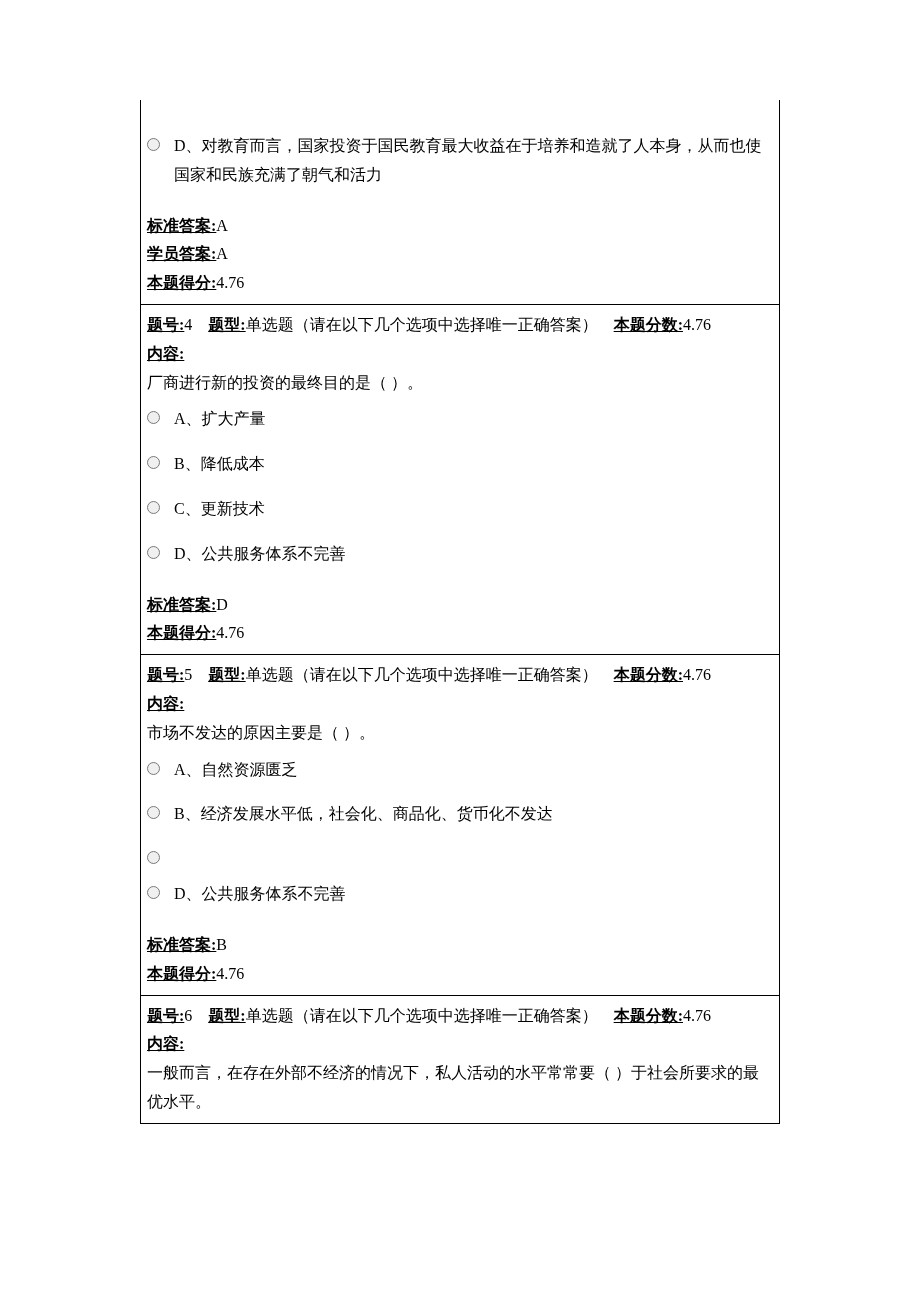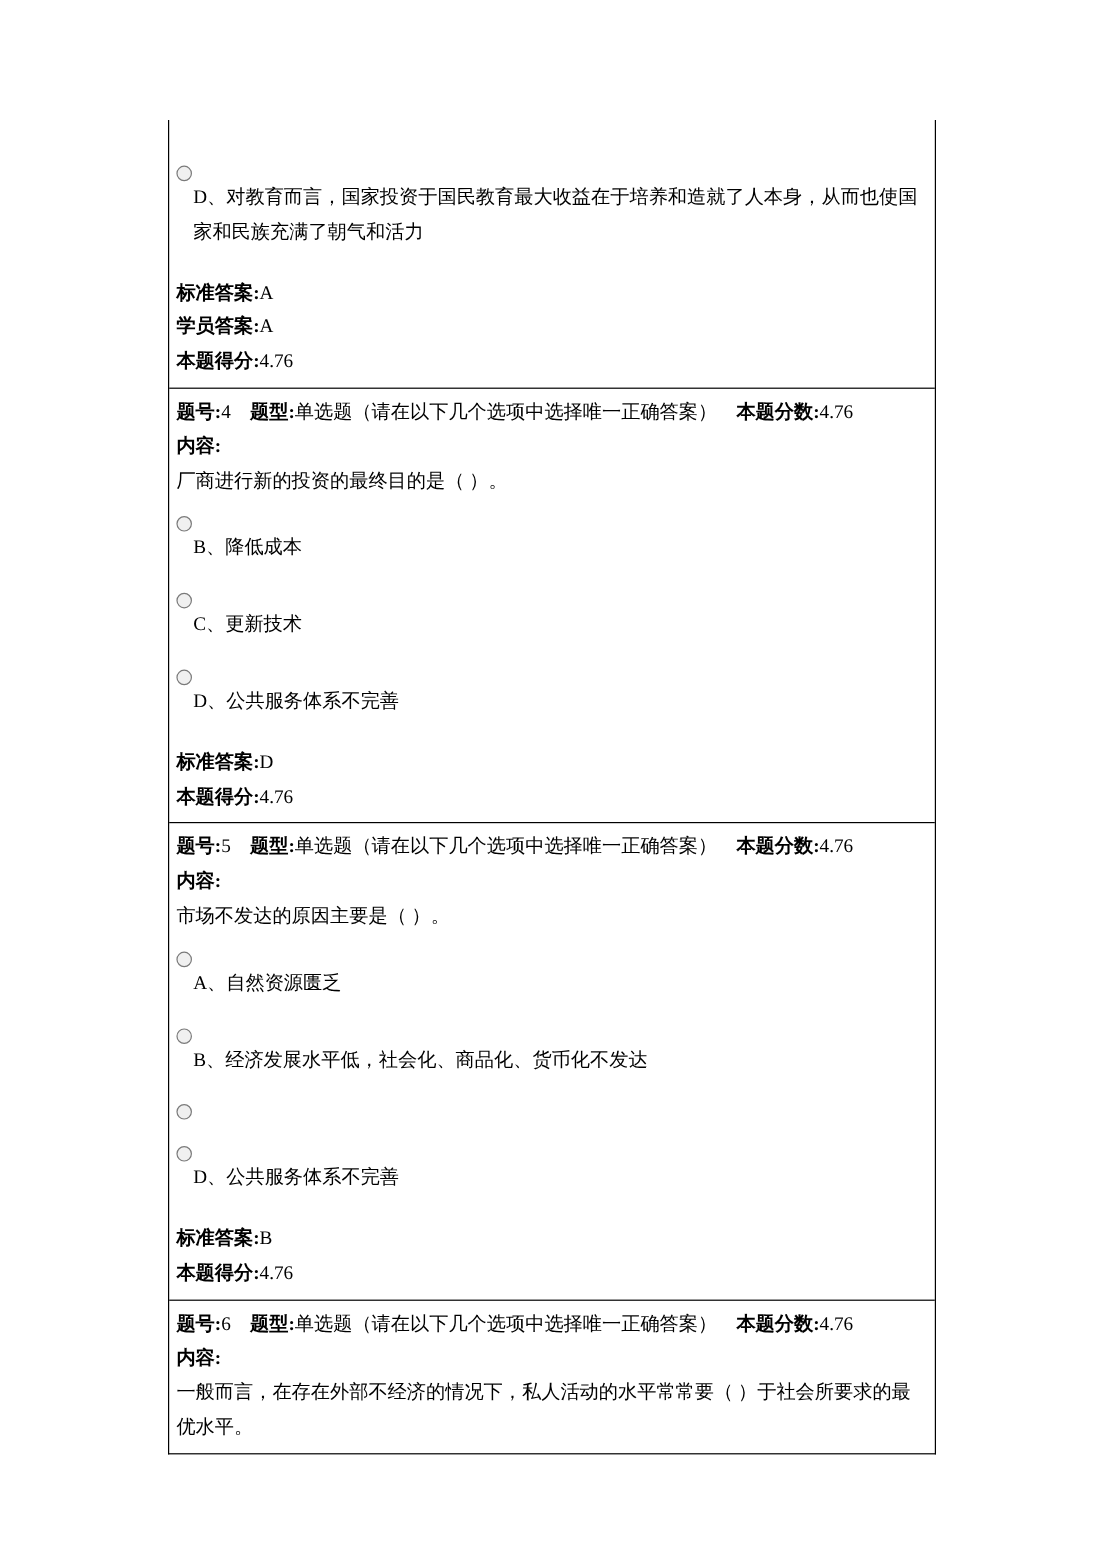--- a/index.html
+++ b/index.html
@@ -21,37 +21,36 @@
       padding: 6px 6px 6px 6px;
     }
     .q-block.first {
       border-top: none;
       padding-top: 24px;
     }
     .opt-row {
       display: flex;
       align-items: flex-start;
       padding: 8px 0 8px 0;
-      flex-direction: column;
     }
     .radio {
       width: 13px;
       height: 13px;
       border: 1px solid #7a7a7a;
       border-radius: 50%;
       background: #f0f0f0;
       flex-shrink: 0;
       margin-top: 6px;
     }
     .opt-text {
       margin-left: 14px;
       flex: 1;
     }
     .hdr-line { padding: 0; }
-    .hdr-line span.lbl { font-weight: bold; }
+    .hdr-line span.lbl { font-weight: bold; text-decoration: underline; }
     .hdr-line .num { font-weight: normal; }
     .spacer-gap { height: 14px; }
     .content-text { padding: 0; }
   </style>
 </head>
 <body>
 
 <div class="page">
 
   <div class="q-block first">
@@ -65,20 +64,24 @@
     <div class="hdr-line"><span class="lbl">本题得分:</span><span class="num">4.76</span></div>
   </div>
 
   <div class="q-block">
     <div class="hdr-line">
       <span class="lbl">题号:</span><span class="num">4</span>&nbsp;&nbsp;&nbsp;&nbsp;<span class="lbl">题型:</span><span class="num">单选题（请在以下几个选项中选择唯一正确答案）</span>&nbsp;&nbsp;&nbsp;&nbsp;<span class="lbl">本题分数:</span><span class="num">4.76</span>
     </div>
     <div class="hdr-line"><span class="lbl">内容:</span></div>
     <div class="content-text">厂商进行新的投资的最终目的是（ ）。</div>
 
+    <div class="opt-row">
+      <span class="radio"></span>
+      <span class="opt-text">A、扩大产量</span>
+    </div>
     <div class="opt-row">
       <span class="radio"></span>
       <span class="opt-text">B、降低成本</span>
     </div>
     <div class="opt-row">
       <span class="radio"></span>
       <span class="opt-text">C、更新技术</span>
     </div>
     <div class="opt-row">
       <span class="radio"></span>

